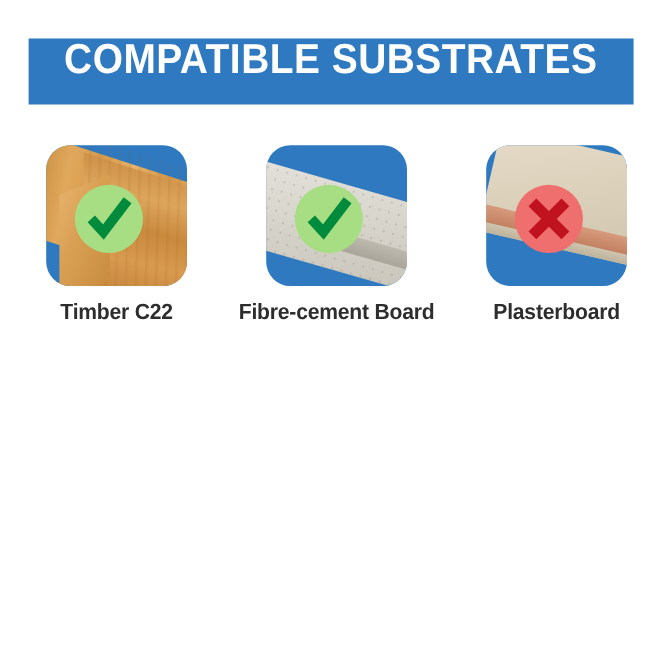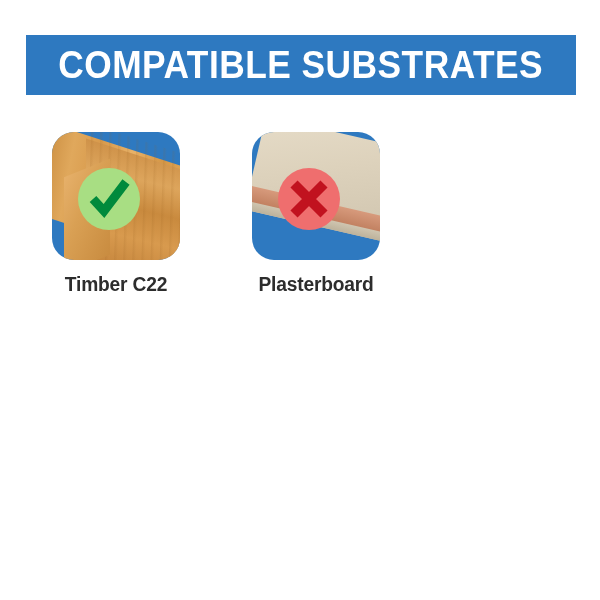--- a/index.html
+++ b/index.html
@@ -25,38 +25,38 @@
 
   
   .banner {
     position: absolute;
     left: 26px;
     top: 35px;
     width: 550px;
     height: 60px;
     background: #2e79c0;
     display: flex;
-    align-items: center;
+    align-items: flex-start;
     justify-content: center;
   }
   .banner-title {
     color: #ffffff;
     font-family: "Liberation Sans", sans-serif;
     font-weight: bold;
     font-size: 38px;
     line-height: 1;
     letter-spacing: 0.5px;
     transform: scaleX(0.93);
     white-space: nowrap;
   }
 
   
   .grid {
     position: absolute;
-    left: 16px;
+    left: 6px;
     top: 120px;
     width: 492px;
     display: grid;
     grid-template-columns: repeat(3, 200px);
     grid-template-rows: 218px 218px;
     justify-items: center;
   }
 
   .cell {
     width: 200px;
@@ -323,20 +323,35 @@
         </div>
         <div class="badge ok">
           <svg width="46" height="46" viewBox="0 0 46 46" aria-hidden="true">
             <path d="M7 23 L18 35 L40 6" fill="none" stroke="#008a3c" stroke-width="9" stroke-linecap="butt" stroke-linejoin="miter"></path>
           </svg>
         </div>
       </div>
       <div class="label">Timber C22</div>
     </div>
 
+    <div class="cell">
+      <div class="tile">
+        <div class="art">
+          <div class="fc-face"></div>
+          <div class="fc-speck"></div>
+          <div class="fc-edge"></div>
+        </div>
+        <div class="badge ok">
+          <svg width="46" height="46" viewBox="0 0 46 46" aria-hidden="true">
+            <path d="M7 23 L18 35 L40 6" fill="none" stroke="#008a3c" stroke-width="9" stroke-linecap="butt" stroke-linejoin="miter"></path>
+          </svg>
+        </div>
+      </div>
+      <div class="label">Fibre-cement Board</div>
+    </div>
 
 
 
 
     <div class="cell">
       <div class="tile">
         <div class="art">
           <div class="pb-face"></div>
           <div class="pb-core"></div>
           <div class="pb-back"></div>

